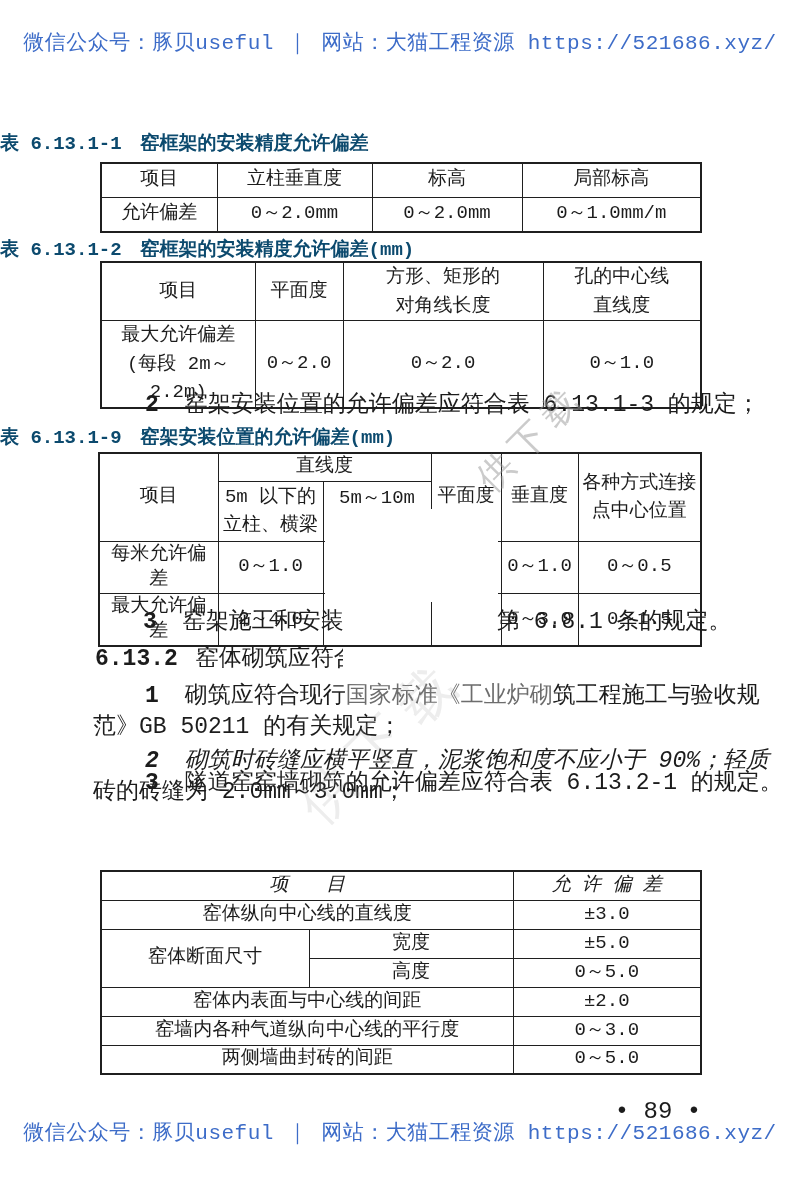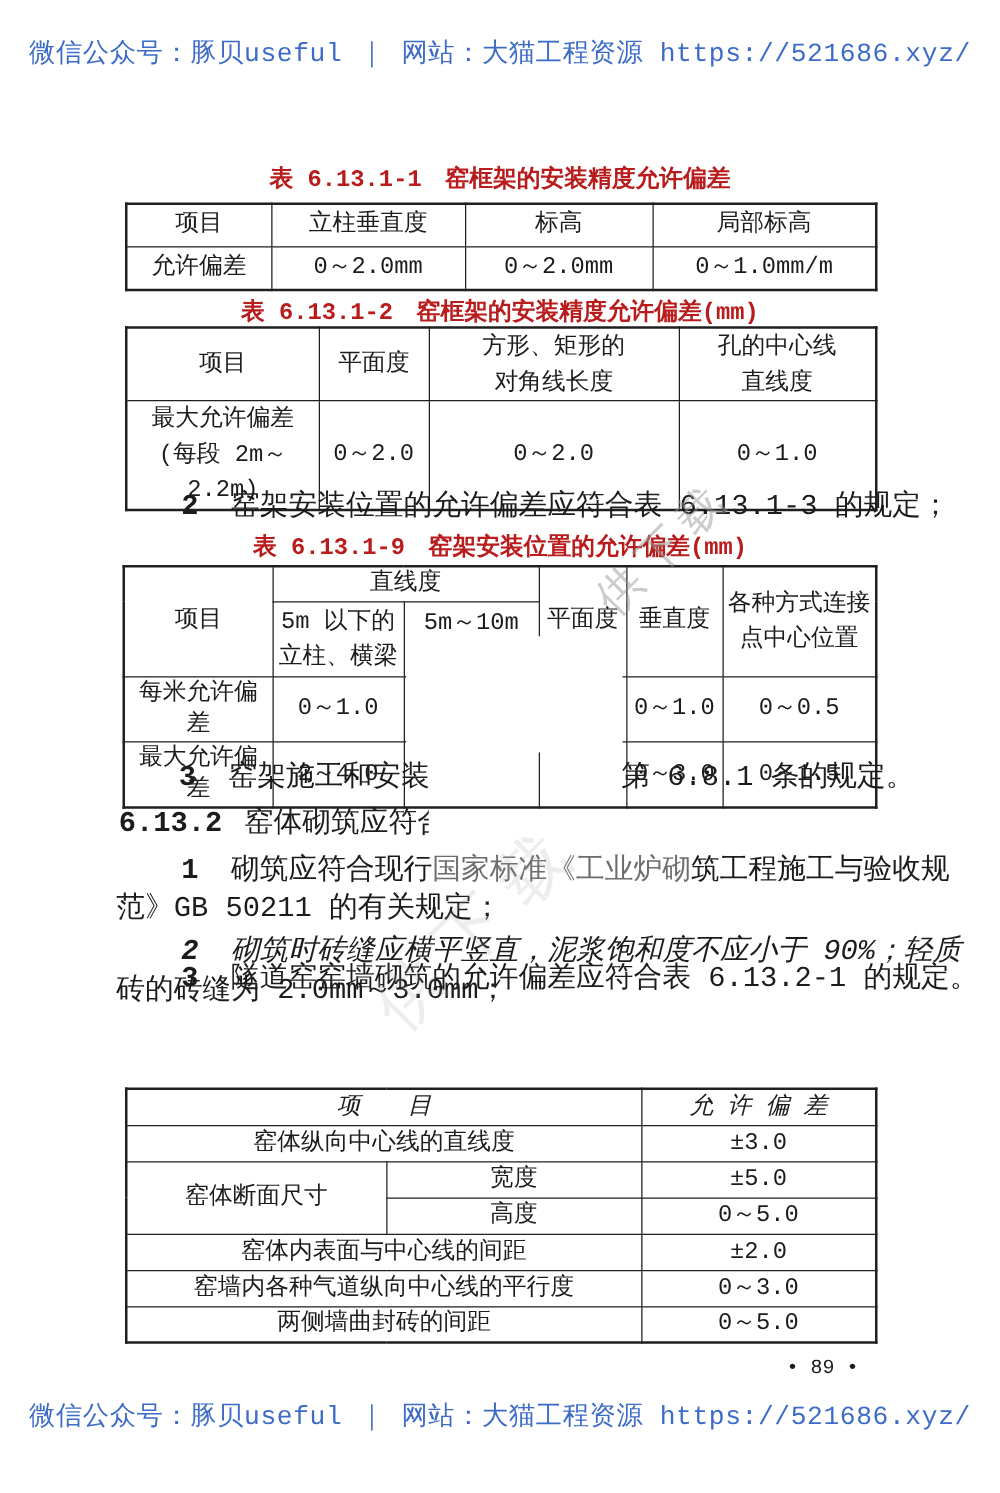--- a/index.html
+++ b/index.html
@@ -1,38 +1,38 @@
 <!DOCTYPE html>
 <html><head>
 <meta charset="utf-8">
 <style>
   html,body{margin:0;padding:0;background:#ffffff;}
   body{font-family:"Liberation Mono","DejaVu Sans Mono",monospace;color:#1c1c1c;}
   #page{position:relative;width:800px;height:1194px;background:#ffffff;overflow:hidden;margin:0 auto;}
 
   .promo{position:absolute;left:0;width:800px;text-align:center;font-size:21px;letter-spacing:0.5px;color:#3d6cc8;white-space:nowrap;}
-  .tbl-title{position:absolute;left:0;width:800px;text-align:center;font-size:19px;font-weight:700;color:#b91c1c;white-space:nowrap;}
+  .tbl-title{position:absolute;left:0;width:800px;text-align:left;font-size:19px;font-weight:700;color:#0c4a6e;white-space:nowrap;}
 
   table.tbl{position:absolute;border-collapse:collapse;table-layout:fixed;background:transparent;}
   table.tbl td{border:1.6px solid #1f1f1f;text-align:center;vertical-align:middle;font-size:19px;padding:0 2px;line-height:1.35;overflow:hidden;}
   table.tbl{border:2px solid #1f1f1f;}
 
   .bodyline{position:absolute;font-size:23px;line-height:30px;white-space:nowrap;color:#1c1c1c;}
   .num{font-weight:700;padding-right:26px;}
   .numhead{font-weight:700;padding-right:18px;}
   .indent{padding-left:50px;}
   .graytxt{color:#6d6d6d;}
   .clip{display:inline-block;width:9px;overflow:hidden;white-space:nowrap;vertical-align:bottom;}
 
   .whiteout{position:absolute;background:#ffffff;}
   .watermark{position:absolute;color:rgba(152,152,152,0.5);transform:rotate(-45deg);white-space:nowrap;pointer-events:none;}
   .wm1{left:464px;top:413px;font-size:36px;letter-spacing:9px;}
   .wm2{left:278px;top:703px;font-size:54px;letter-spacing:16px;color:rgba(165,165,165,0.2);}
 
-  .pagenum{position:absolute;font-size:16px;color:#1c1c1c;white-space:nowrap;}
+  .pagenum{position:absolute;font-size:24px;color:#1c1c1c;white-space:nowrap;margin-top:13px;}
   .vtop{vertical-align:top !important;padding-top:4px !important;}
   .twoline div{line-height:1.5;text-align:center;}
 </style>
 </head>
 <body>
 
 <div id="page">
 
   <div class="promo" style="top:28px;">微信公众号：豚贝useful ｜ 网站：大猫工程资源 https://521686.xyz/</div>
 

